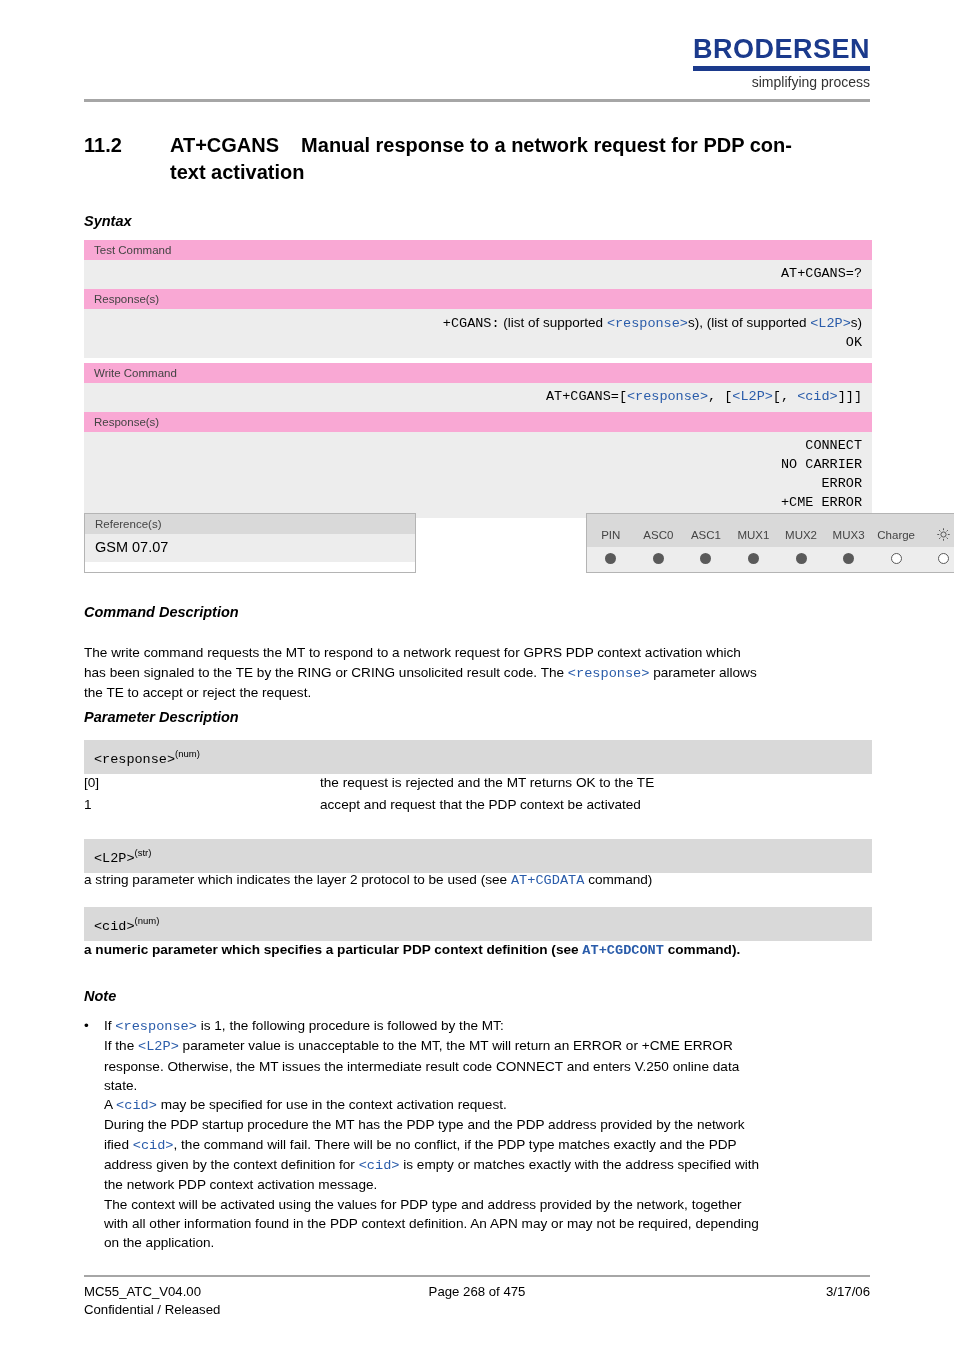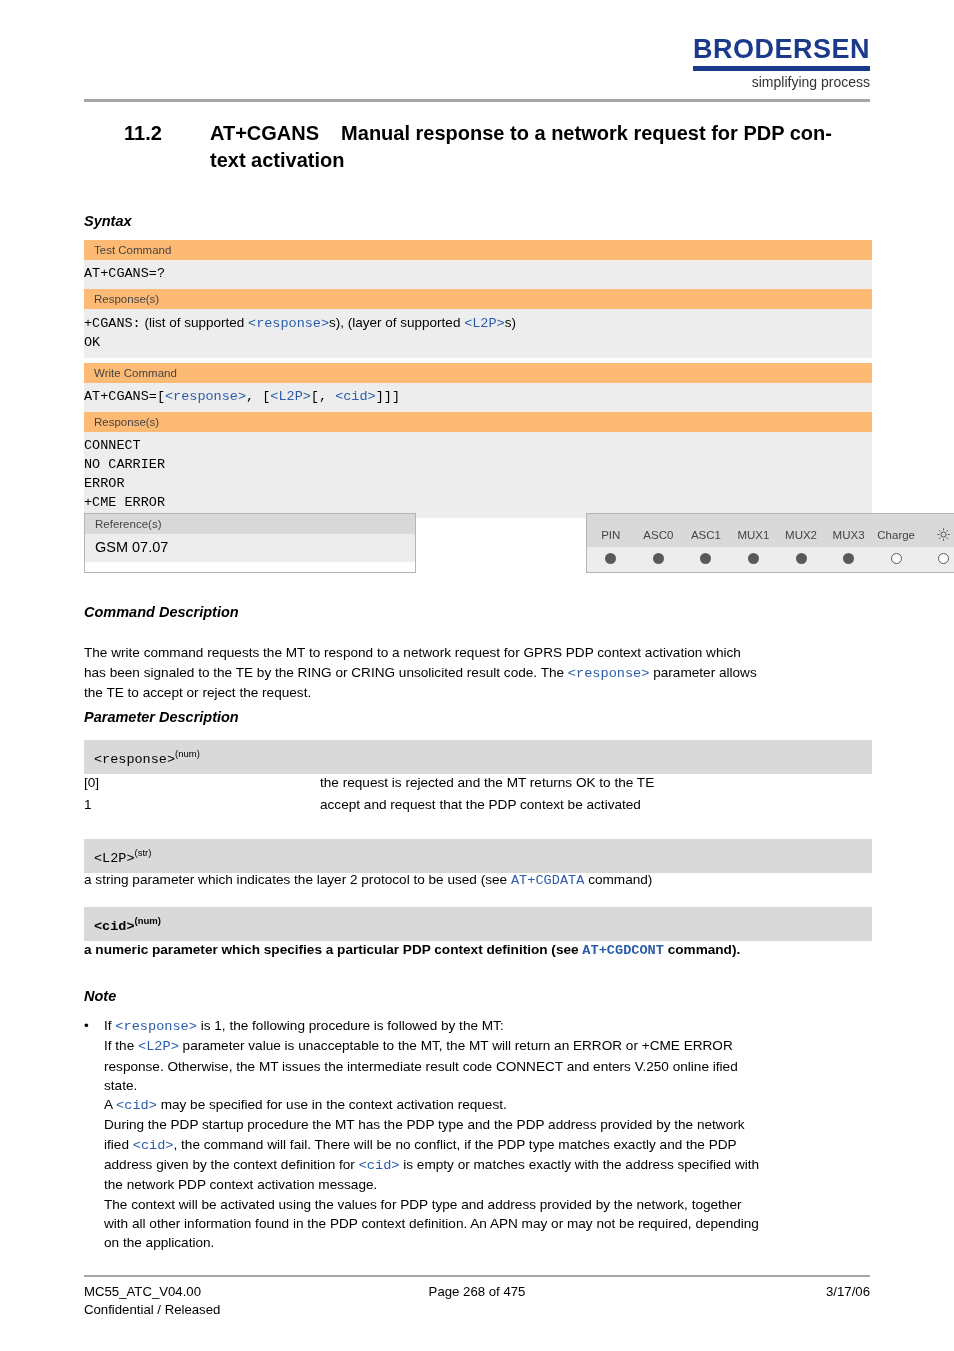--- a/index.html
+++ b/index.html
@@ -52,24 +52,23 @@
     position: absolute;
     top: 99px;
     left: 84px;
     width: 786px;
     height: 3px;
     background: #a6a6a6;
   }
   
   .title-block {
     position: absolute;
-    top: 120px;
+    top: 132px;
     left: 84px;
     width: 790px;
-    margin-left: 40px;
   }
   .title-row {
     display: flex;
     font-size: 20px;
     font-weight: bold;
     line-height: 27px;
   }
   .title-num {
     width: 86px;
     flex: 0 0 86px;
@@ -90,32 +89,33 @@
   }
   
   .syntax {
     position: absolute;
     left: 84px;
     top: 240px;
     width: 788px;
     font-size: 13px;
   }
   .row-label {
-    background: #fdba74;
+    background: #f9a8d4;
     color: #444444;
     font-size: 11.5px;
     padding: 3px 10px 3px 10px;
     line-height: 14px;
   }
   .row-body {
     background: #ededed;
     padding: 4px 10px 6px 0;
     font-family: "Liberation Mono", monospace;
     font-size: 13.5px;
     line-height: 19px;
+    text-align: right;
   }
   .row-body.mixed {
     font-family: "Liberation Sans", sans-serif;
     font-size: 13.5px;
   }
   .mono { font-family: "Liberation Mono", monospace; }
   .blue { color: #2a5caa; }
   .gap { height: 5px; background: #ffffff; }
   
   .ref-wrap {
@@ -299,21 +299,21 @@
 
   <div class="sec-head" style="top:213px;">Syntax</div>
 
   <div class="syntax">
     <div class="row-label">Test Command</div>
     <div class="row-body">AT+CGANS=?</div>
     <div class="row-label">Response(s)</div>
     <div class="row-body mixed">
       <span class="mono">+CGANS:</span>
       <span>(list of supported</span>
-      <span class="mono blue">&lt;response&gt;</span><span>s), (layer of supported</span>
+      <span class="mono blue">&lt;response&gt;</span><span>s), (list of supported</span>
       <span class="mono blue">&lt;L2P&gt;</span><span>s)</span>
       <div class="mono">OK</div>
     </div>
     <div class="gap"></div>
     <div class="row-label">Write Command</div>
     <div class="row-body">
       <span>AT+CGANS=[</span><span class="blue">&lt;response&gt;</span><span>, </span><span>[</span><span class="blue">&lt;L2P&gt;</span><span>[, </span><span class="blue">&lt;cid&gt;</span><span>]]]</span>
     </div>
     <div class="row-label">Response(s)</div>
     <div class="row-body">
@@ -414,39 +414,39 @@
     </div>
   </div>
 
   <div class="param-head" style="top:839px;">
     <span>&lt;L2P&gt;</span><sup>(str)</sup>
   </div>
   <div class="param-text" style="top:870px;">
     <span>a string parameter which indicates the layer 2 protocol to be used (see </span><span class="mono blue">AT+CGDATA</span><span> command)</span>
   </div>
 
-  <div class="param-head" style="top:907px;font-weight:bold;">
+  <div class="param-head" style="top:907px;">
     <span>&lt;cid&gt;</span><sup>(num)</sup>
   </div>
   <div class="param-text" style="top:940px;font-weight:bold;">
     <span>a numeric parameter which specifies a particular PDP context definition (see </span><span class="mono blue">AT+CGDCONT</span><span> command).</span>
   </div>
 
   <div class="sec-head" style="top:988px;">Note</div>
   <div class="note-list" style="top:1016px;">
     <div style="position:relative;">
       <span class="note-bullet">•</span>
       <div class="note-body">
         <div>
           <span>If </span><span class="mono blue">&lt;response&gt;</span><span> is 1, the following procedure is followed by the MT:</span>
         </div>
         <div>
           <span>If the </span><span class="mono blue">&lt;L2P&gt;</span><span> parameter value is unacceptable to the MT, the MT will return an ERROR or +CME ERROR</span>
         </div>
-        <div>response. Otherwise, the MT issues the intermediate result code CONNECT and enters V.250 online ified</div>
+        <div>response. Otherwise, the MT issues the intermediate result code CONNECT and enters V.250 online data</div>
         <div>state.</div>
         <div>
           <span>A </span><span class="mono blue">&lt;cid&gt;</span><span> may be specified for use in the context activation request.</span>
         </div>
         <div>During the PDP startup procedure the MT has the PDP type and the PDP address provided by the network</div>
         <div>
           <span>ified </span><span class="mono blue">&lt;cid&gt;</span><span>, the command will fail. There will be no conflict, if the PDP type matches exactly and the PDP</span>
         </div>
         <div>
           <span>address given by the context definition for </span><span class="mono blue">&lt;cid&gt;</span><span> is empty or matches exactly with the address specified with</span>

